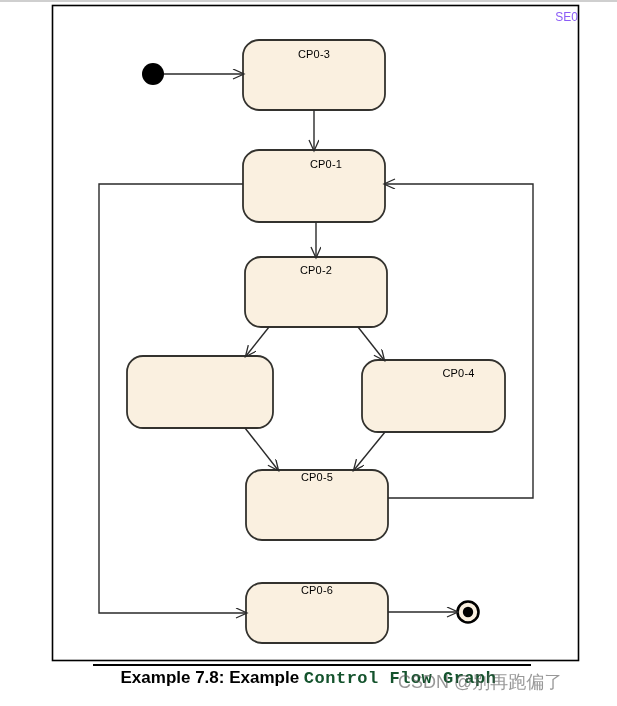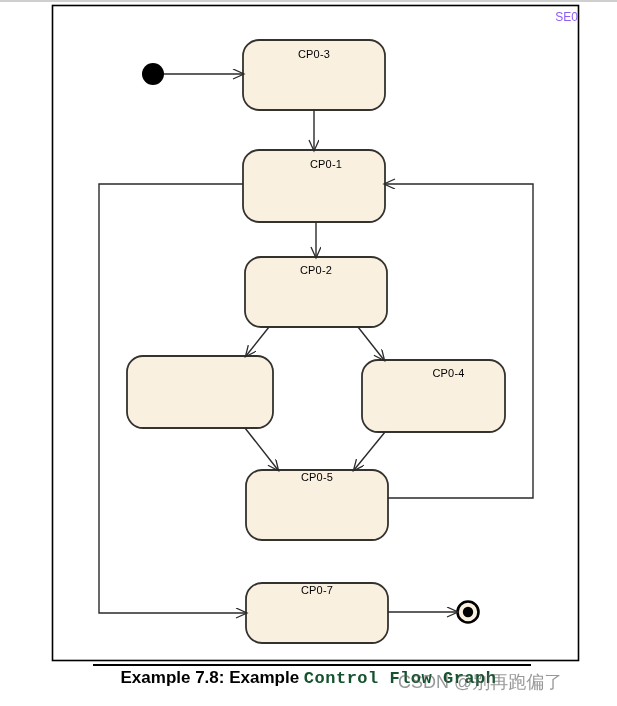--- a/index.html
+++ b/index.html
@@ -158,21 +158,21 @@
     <path d="M243,184 L99,184 L99,613 L246,613" fill="none" stroke="#2a2a2a" stroke-width="1.4" marker-end="url(#arrowOpen)"></path>
 
     <line x1="388" y1="612" x2="457" y2="612" stroke="#2a2a2a" stroke-width="1.4" marker-end="url(#arrowOpen)"></line>
   </svg>
 
   <div id="region-label">SE0</div>
 
   <div class="state-label" style="left:243px; top:48px; width:142px;">CP0-3</div>
   <div class="state-label" style="left:243px; top:158px; width:166px;">CP0-1</div>
   <div class="state-label" style="left:245px; top:264px; width:142px;">CP0-2</div>
-  <div class="state-label" style="left:368px; top:367px; width:161px;">CP0-4</div>
+  <div class="state-label" style="left:378px; top:367px; width:161px;">CP0-4</div>
   <div class="state-label" style="left:246px; top:471px; width:142px;text-align:center;">CP0-5</div>
-  <div class="state-label" style="left:246px; top:584px; width:142px;">CP0-7</div>
+  <div class="state-label" style="left:246px; top:584px; width:142px;">CP0-6</div>
 
   <div id="caption-bar"></div>
   <div id="caption"><span>Example 7.8: Example </span><span class="mono-blue">Control Flow Graph</span></div>
   <div id="watermark">CSDN @别再跑偏了</div>
 
 </div>
 
 </body></html>

